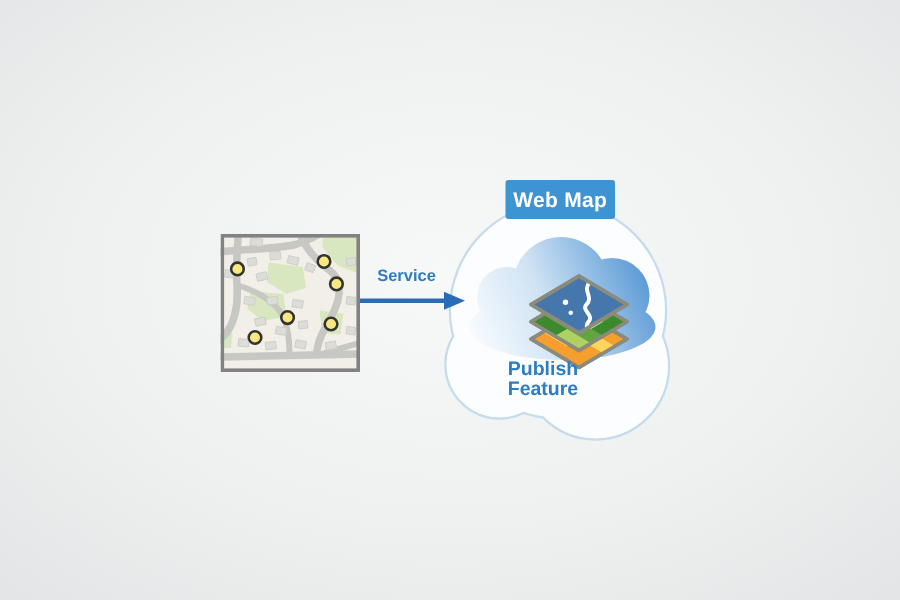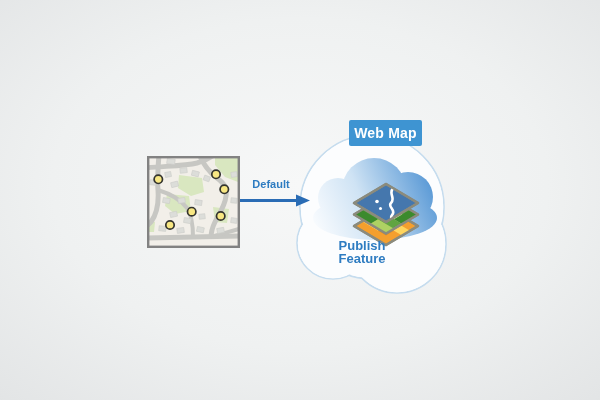--- a/index.html
+++ b/index.html
@@ -49,21 +49,21 @@
   .d-green{fill:var(--layer-green);}
   .d-orange{fill:var(--layer-orange);}
   .river{fill:none;stroke:#ffffff;stroke-width:2.6;stroke-linecap:round;}
   .dot{fill:#ffffff;}
 
   
   #webmap-box{
     left:337px;top:120px;width:73px;height:26px;border-radius:2px;
     background:var(--webmap-box);color:var(--webmap-text);
     display:flex;align-items:center;justify-content:center;
-    font-size:14px;font-weight:600;letter-spacing:.2px;margin-left:12px;
+    font-size:14px;font-weight:600;letter-spacing:.2px;
   }
 
   
   #feature-service{
     left:317px;top:240px;width:90px;text-align:center;
     font-size:13px;font-weight:600;line-height:12.5px;
     color:var(--accent-blue-text);
   }
 </style>
 </head>
@@ -196,19 +196,19 @@
 
   <div id="webmap-box" class="abs">
     <span>Web Map</span>
   </div>
 
   <div id="feature-service" class="abs">
     <span style="display:block">Publish</span>
     <span style="display:block">Feature</span>
   </div>
 
-  <div id="publish-label" class="abs">Default</div>
+  <div id="publish-label" class="abs">Service</div>
   <svg id="arrow-svg" class="abs" width="72" height="13" viewBox="0 0 72 13">
     <line class="arrow-shaft" x1="1" y1="6.5" x2="58" y2="6.5"></line>
     <polygon class="arrow-head" points="57,0.5 71,6.5 57,12.5"></polygon>
   </svg>
 
 </div>
 
 </body></html>

